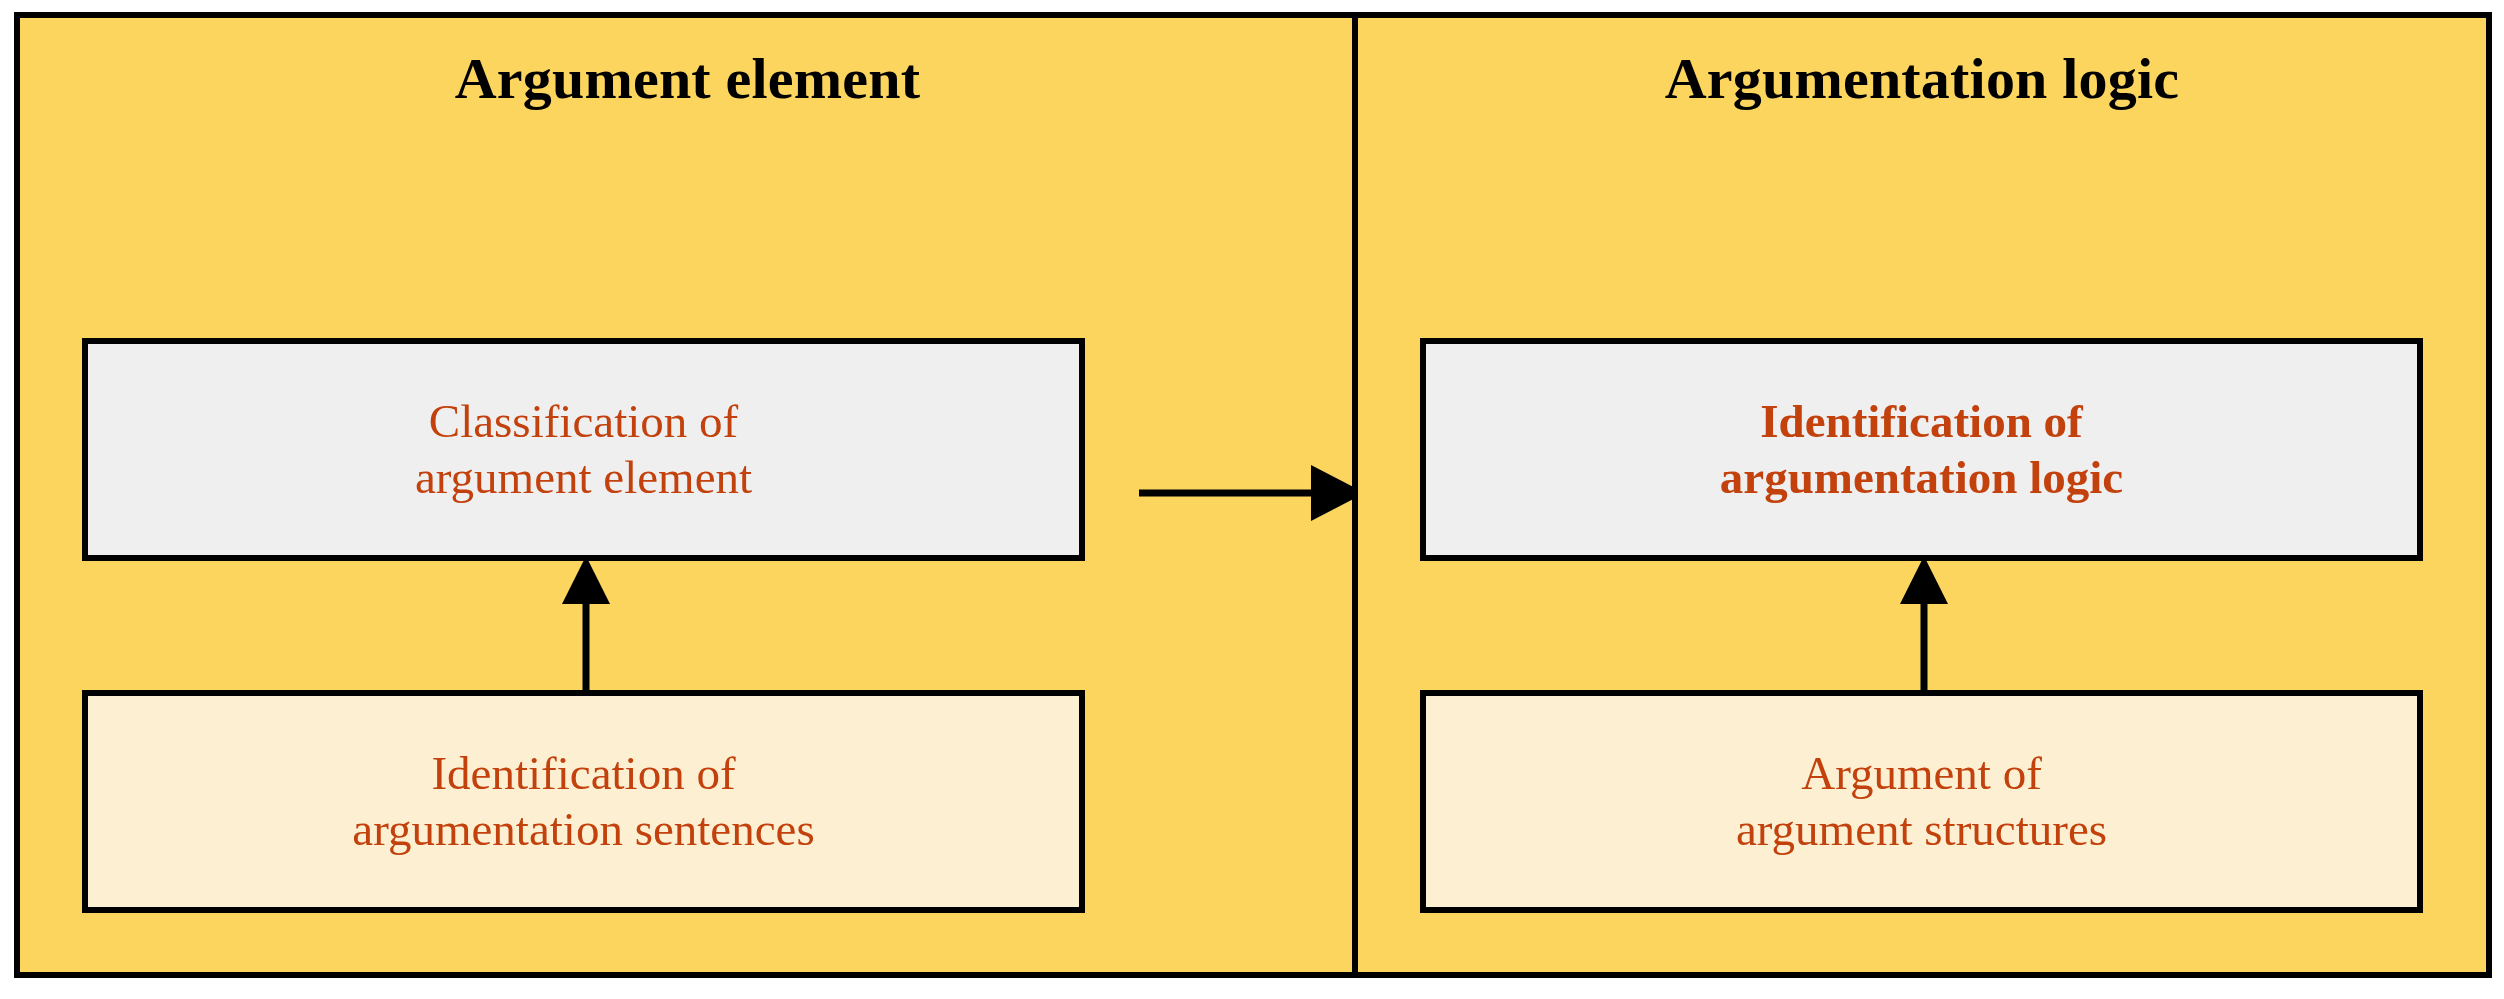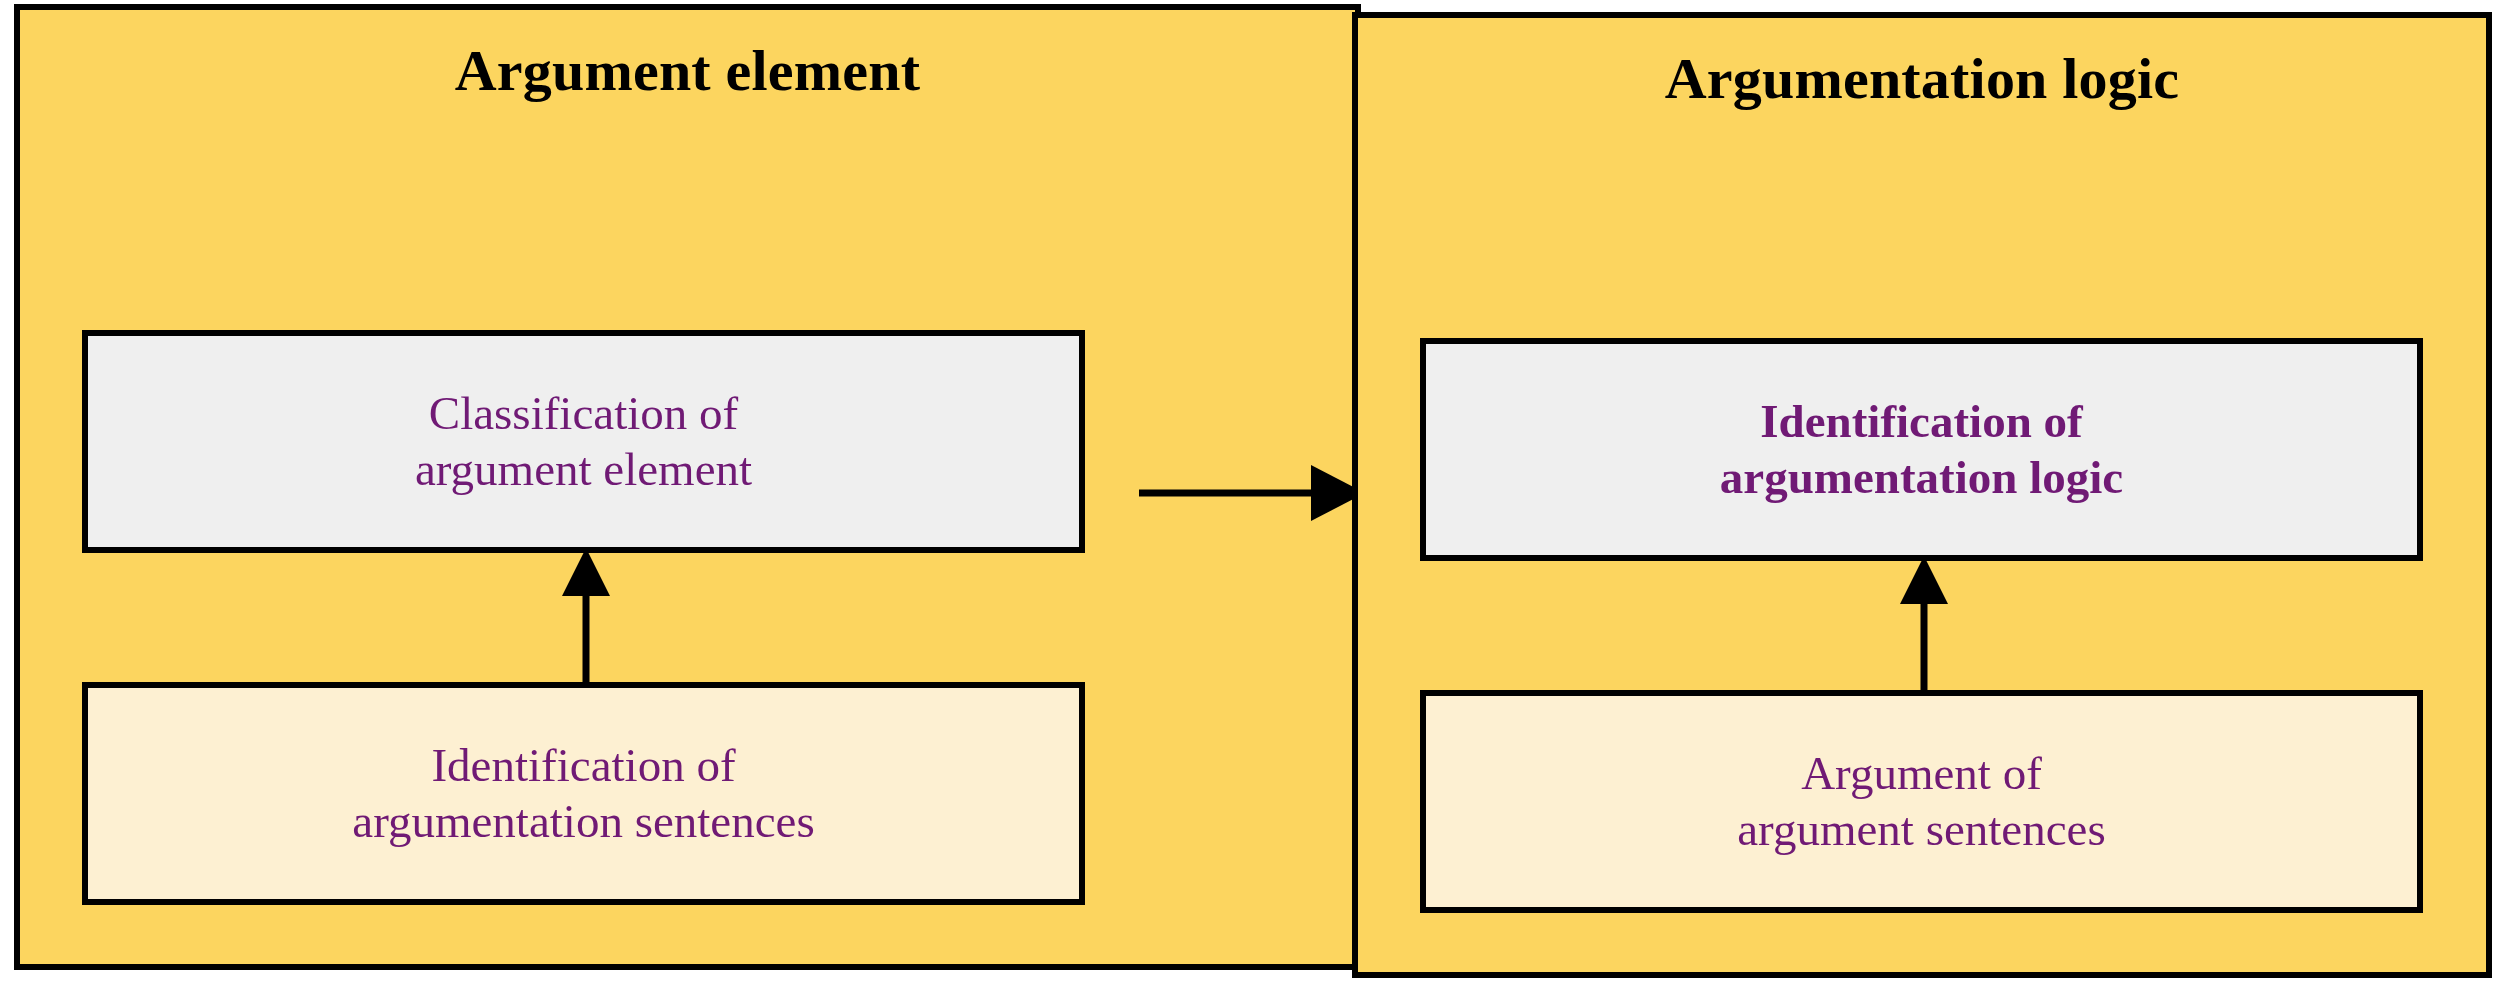--- a/index.html
+++ b/index.html
@@ -16,21 +16,21 @@
     font-family: "Liberation Serif", "DejaVu Serif", serif;
   }
 
   
   .panel {
     position: absolute;
     box-sizing: border-box;
     background: #FCD55F;
     border: 6px solid #000000;
   }
-  #panel-left  { left: 14px;   top: 4px; width: 1347px; height: 966px; }
+  #panel-left  { left: 14px;   top: 12px; width: 1347px; height: 966px; }
   #panel-right { left: 1352px; top: 12px; width: 1140px; height: 966px; }
 
   
   .panel-title {
     position: absolute;
     left: 0;
     right: 0;
     text-align: center;
     font-weight: bold;
     font-size: 58px;
@@ -44,21 +44,21 @@
 
   
   .inner-box {
     position: absolute;
     box-sizing: border-box;
     border: 6px solid #000000;
     display: flex;
     align-items: center;
     justify-content: center;
     text-align: center;
-    color: #701a75;
+    color: #c2410c;
     line-height: 1.18;
     font-size: 47px;
   }
   .box-top {
     background: #EFEFEF;
     top: 320px;
     height: 223px;
   }
   .box-bottom {
     background: #FDF0D2;
@@ -145,19 +145,19 @@
     <div class="v-arrow">
       <svg width="64" height="142" viewBox="0 0 64 142" xmlns="http://www.w3.org/2000/svg">
         <line x1="32" y1="142" x2="32" y2="48" stroke="#000000" stroke-width="7"></line>
         <polygon points="32,8 8,56 56,56" fill="#000000"></polygon>
       </svg>
     </div>
 
     <div class="inner-box box-bottom">
       <span class="box-text">
         <span>Argument of</span><br>
-        <span>argument sentences</span>
+        <span>argument structures</span>
       </span>
     </div>
 
   </div>
 
 </div>
 
 </body></html>

